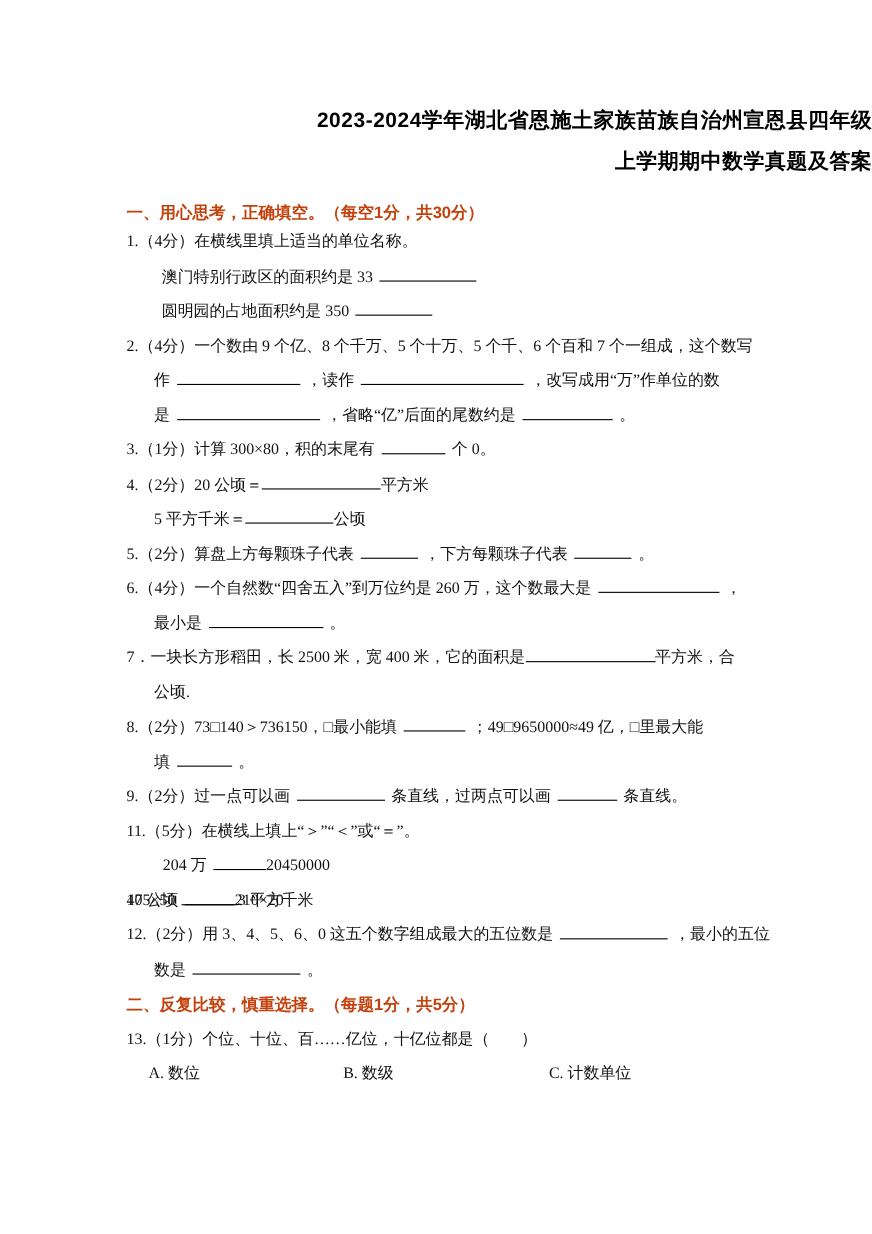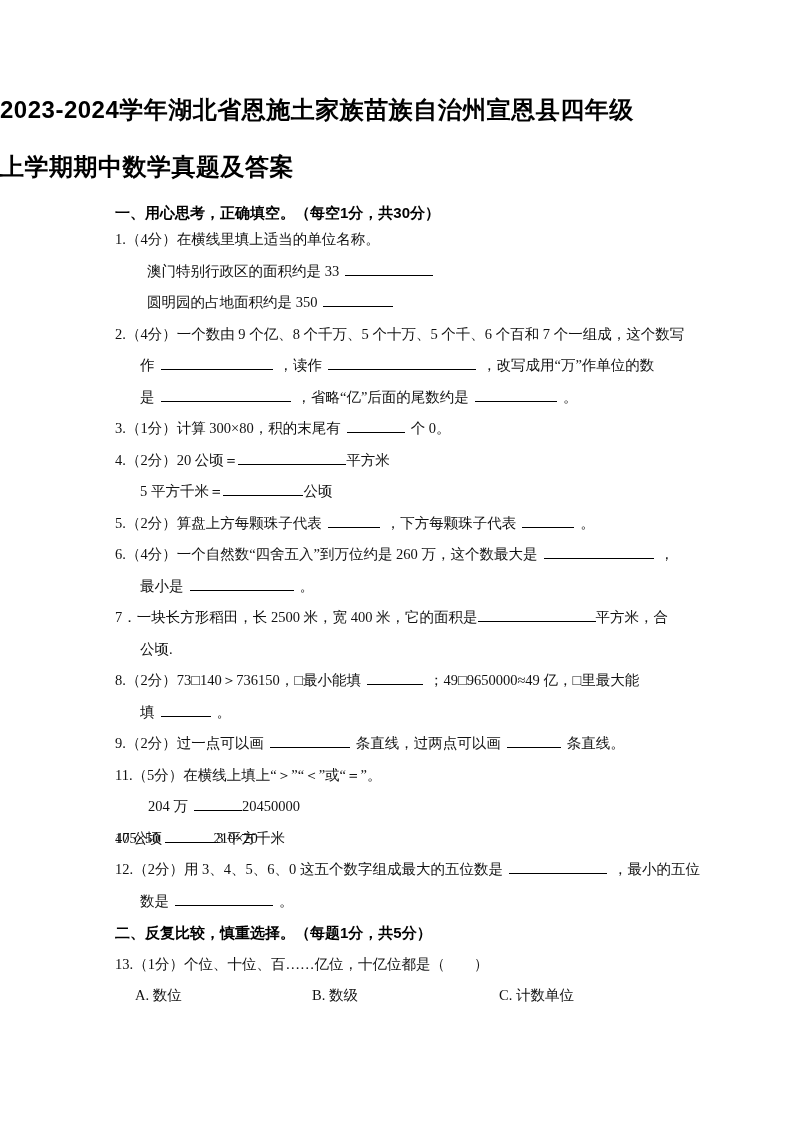--- a/index.html
+++ b/index.html
@@ -6,29 +6,29 @@
   html,body { background:#ffffff; }
   .page {
     width:793px; height:1122px; background:#ffffff; color:#111;
     font-family:"Liberation Serif","DejaVu Serif",serif;
     font-size:14.5px;
     padding:95px 80px 0 115px;
     position:relative; overflow:hidden;
   }
   .title {
     margin-left:-115px; margin-right:-80px;
-    text-align:left;
+    text-align:right;
     font-family:"Liberation Sans","DejaVu Sans",sans-serif;
-    font-weight:bold; font-size:24px; line-height:30px;
+    font-weight:bold; font-size:19px; line-height:30px;
     letter-spacing:0.5px; color:#000;
   }
-  .title-gap { margin-top:27px; }
+  .title-gap { margin-top:8px; }
   .sec-heading {
     font-family:"Liberation Sans","DejaVu Sans",sans-serif;
-    font-weight:bold; font-size:15px; color:#000000;
+    font-weight:bold; font-size:15px; color:#c2410c;
   }
   .heading1 { margin-top:20px; height:22px; line-height:22px; }
   .line { height:31.5px; line-height:31.5px; white-space:nowrap; }
   .indent1 { padding-left:25px; }   
   .indent2 { padding-left:32px; }   
   .blank {
     display:inline-block; border-bottom:1px solid #000;
     height:15px; vertical-align:baseline; margin:0 6px;
   }
   .blank.flush { margin:0; }

